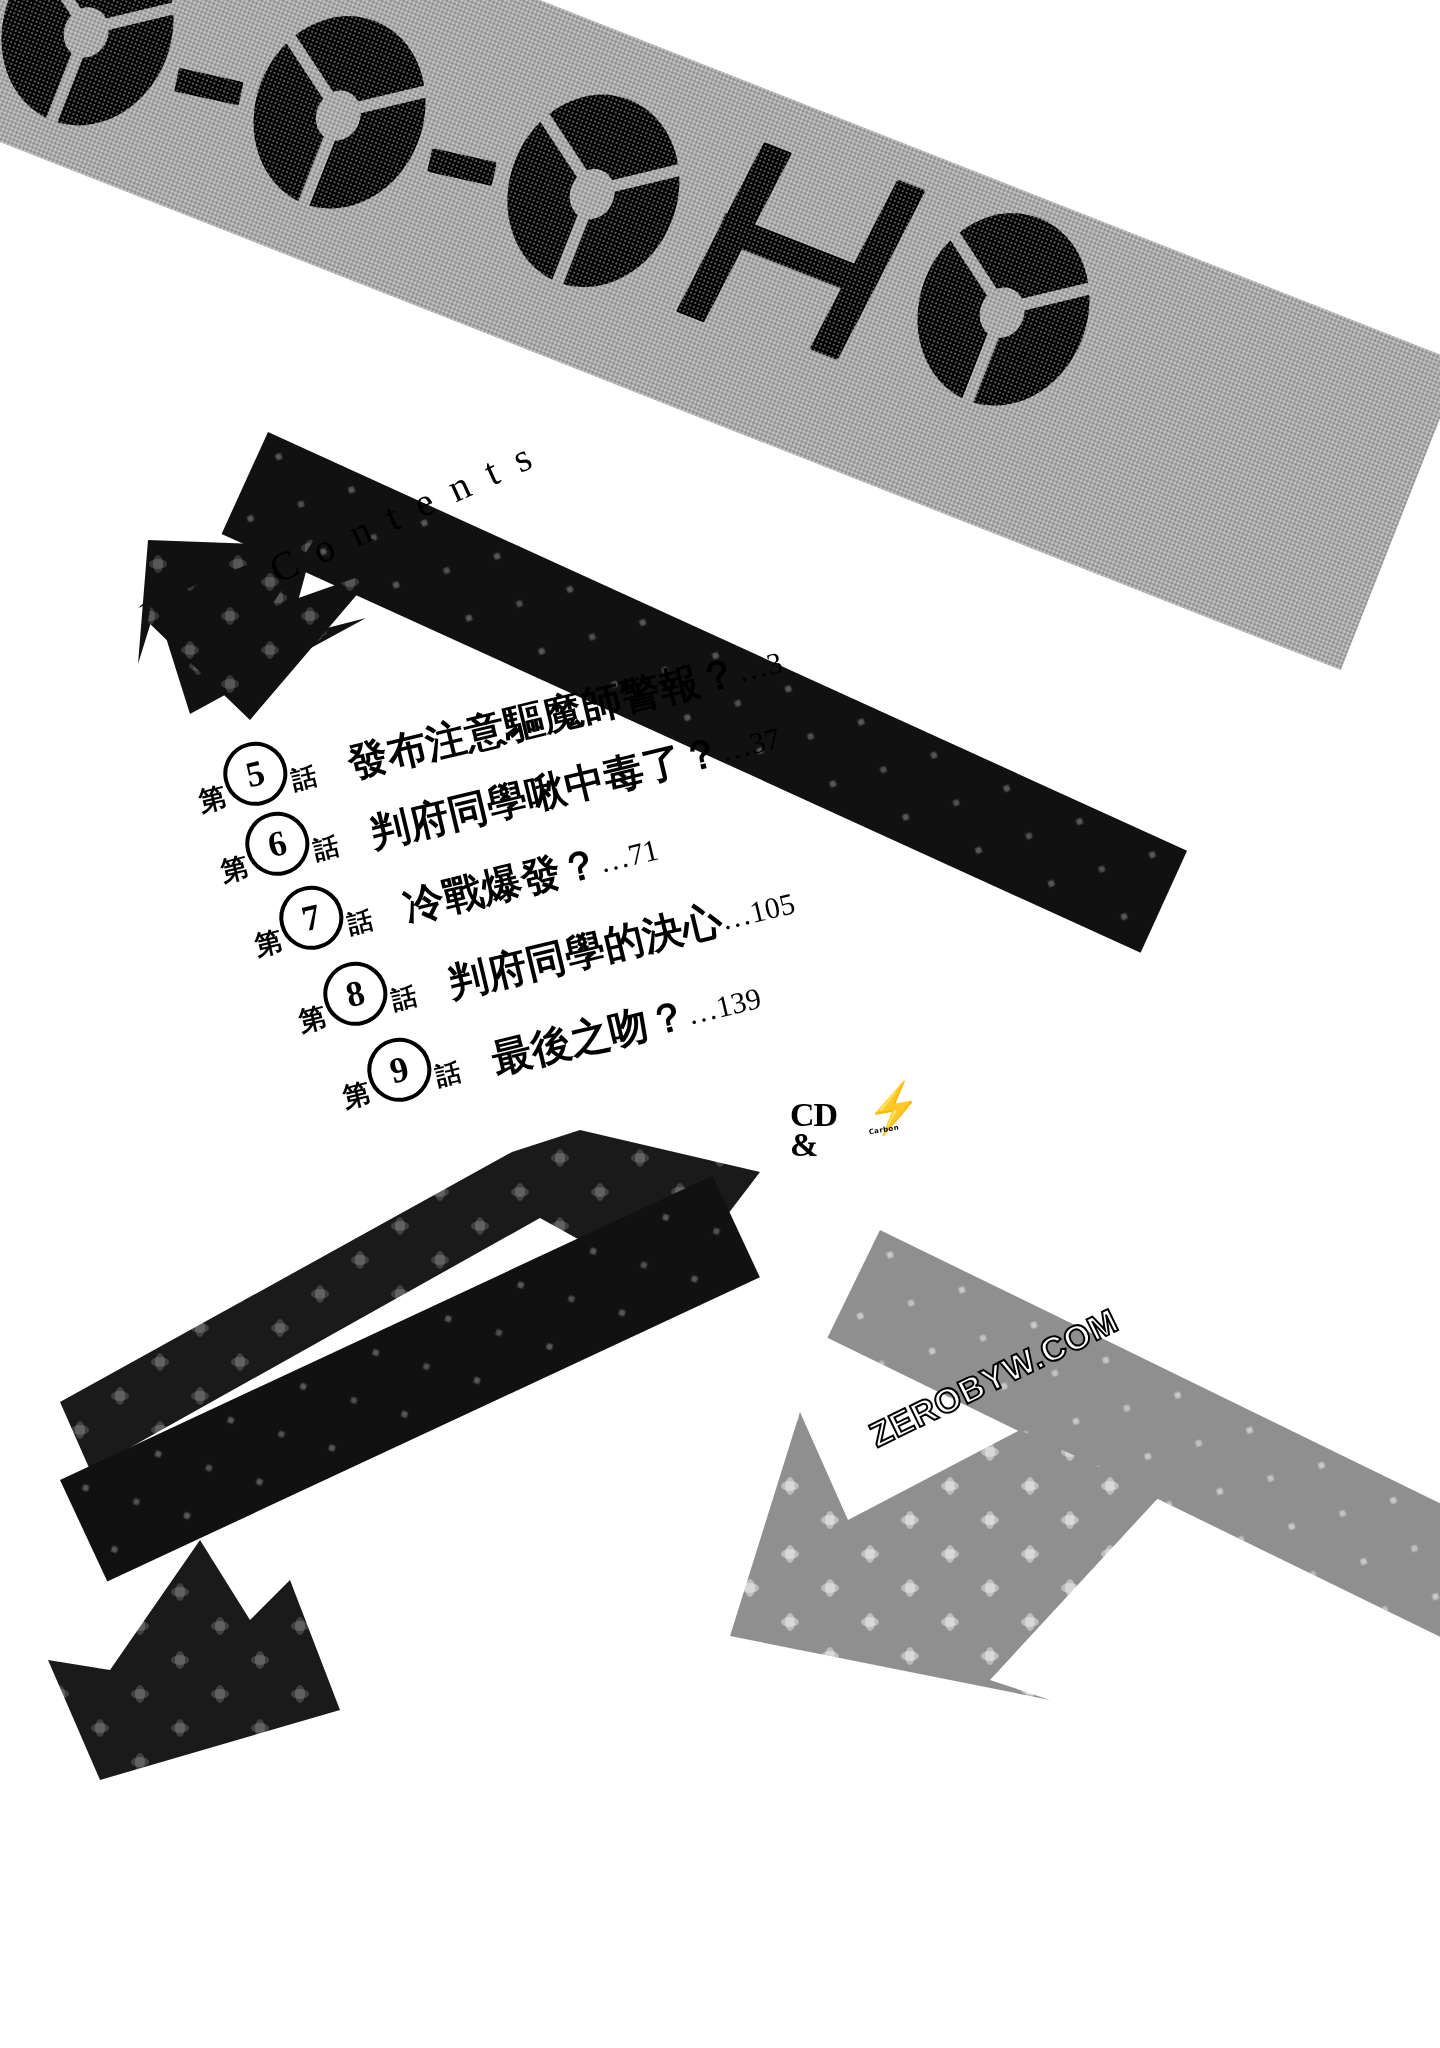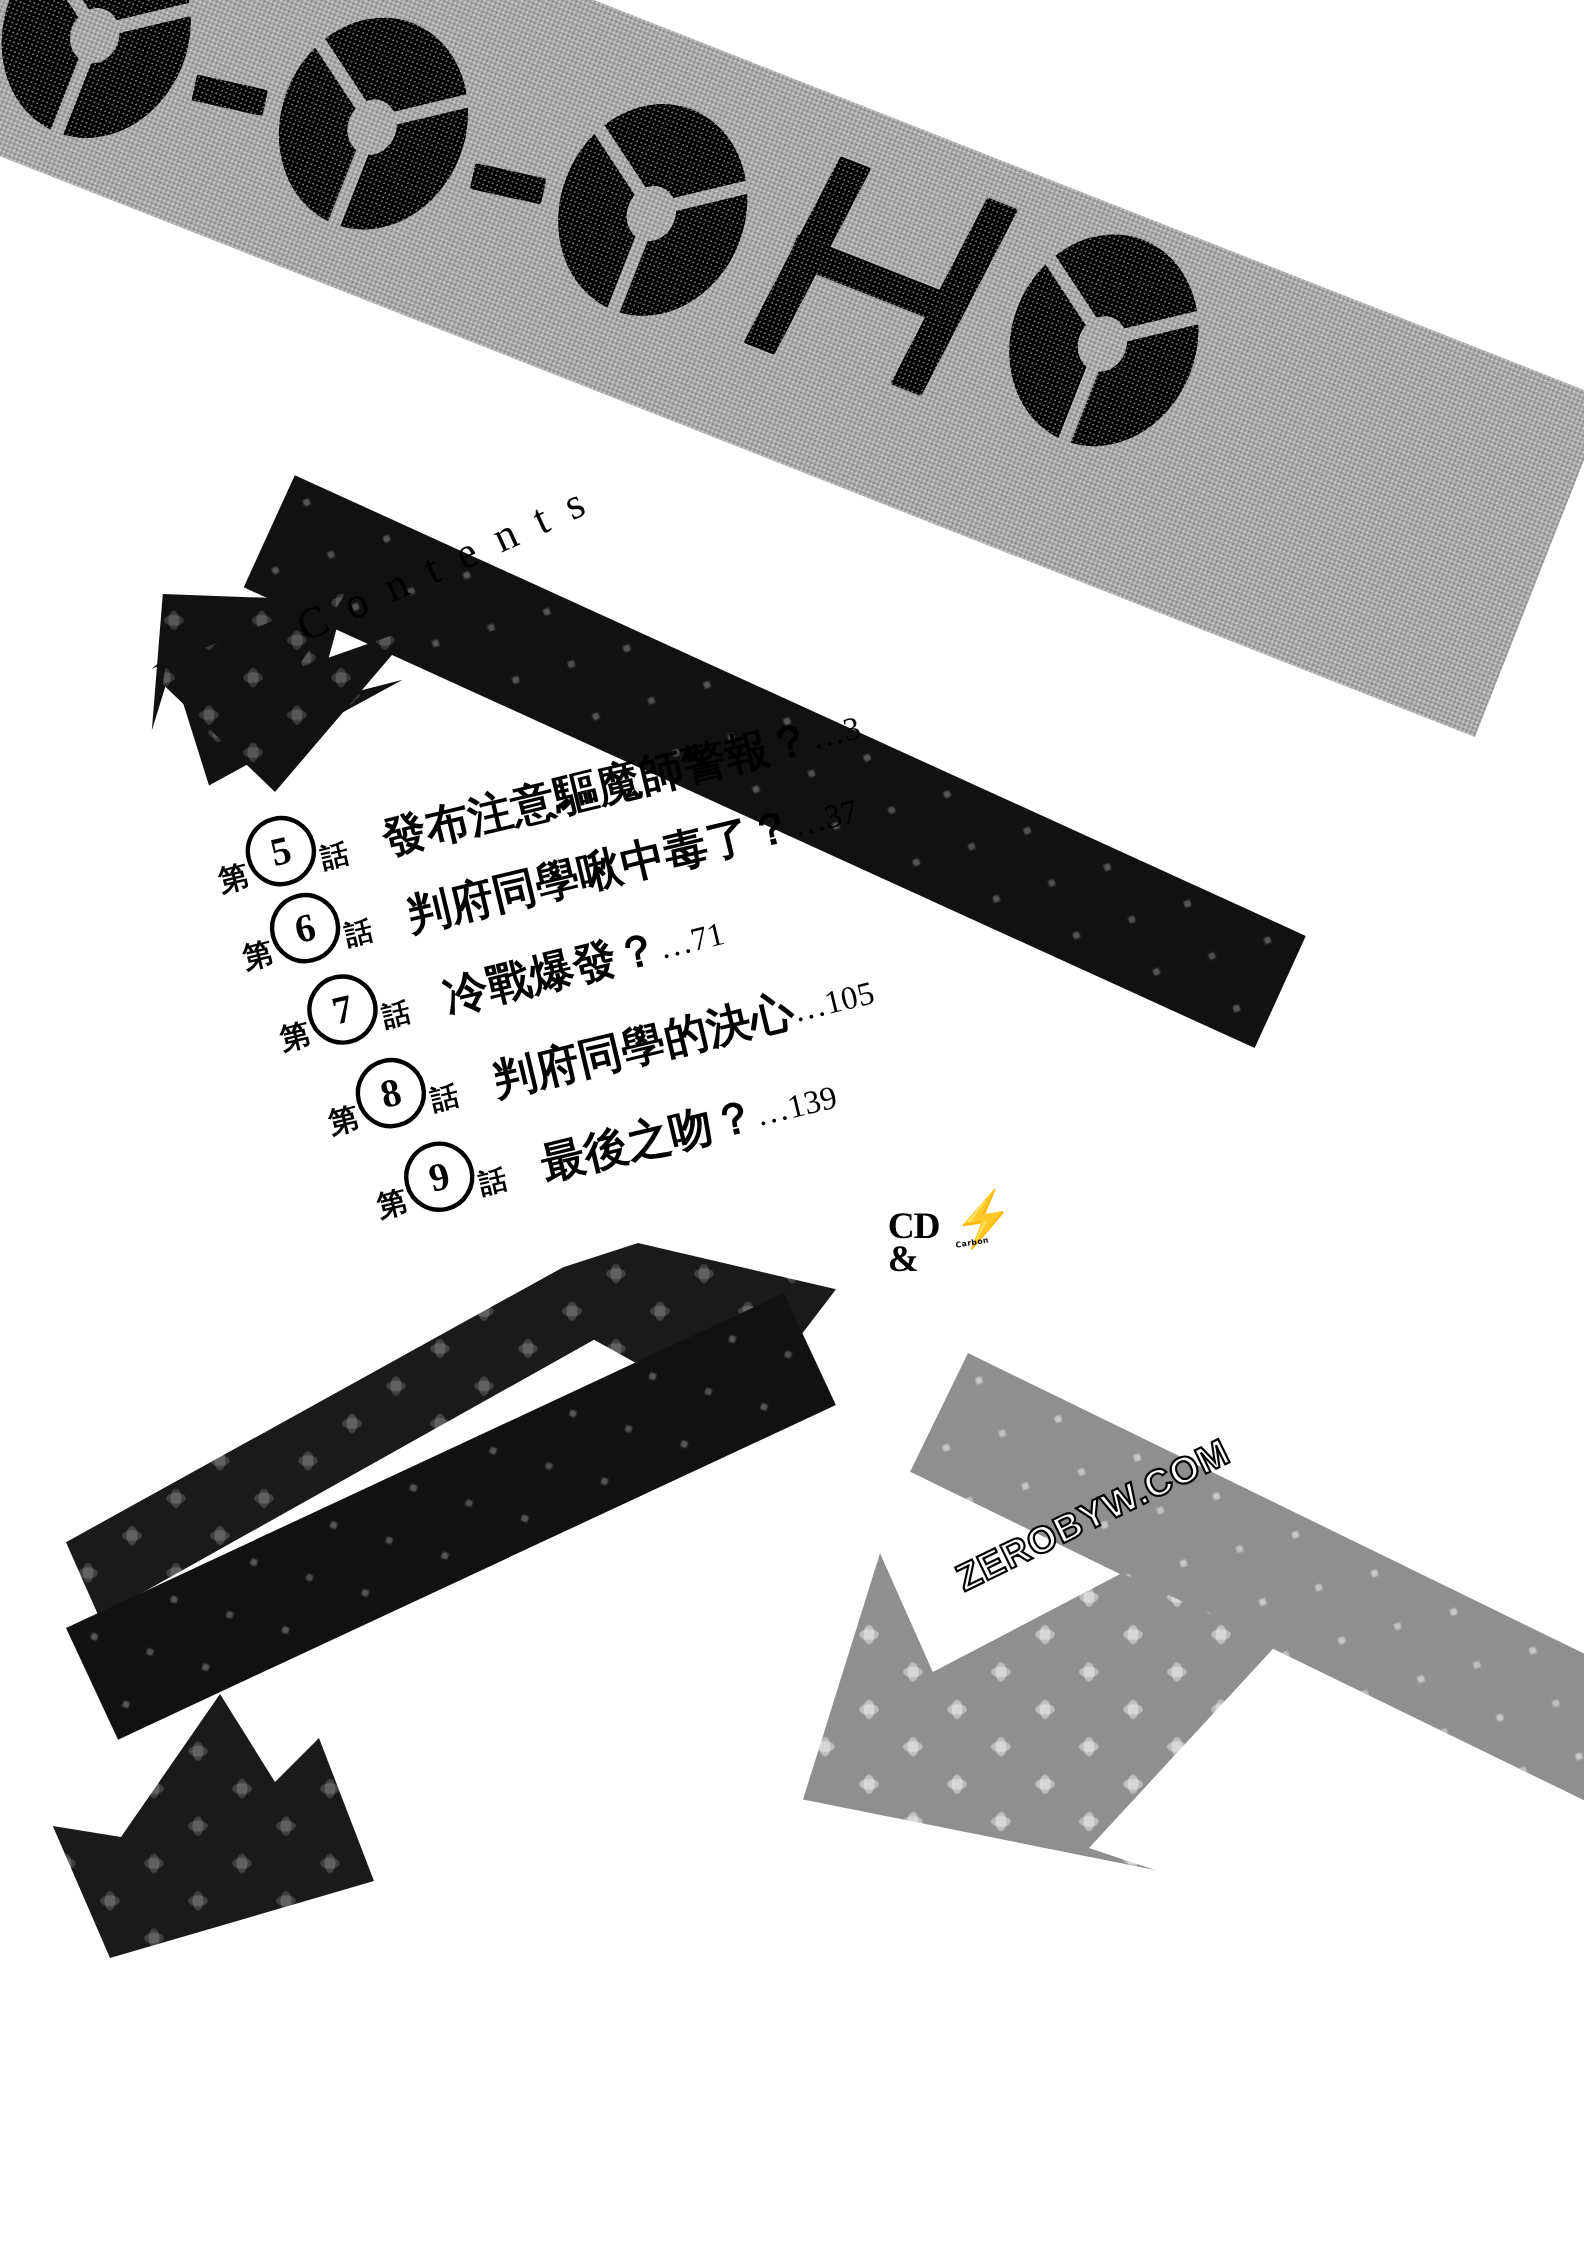--- a/index.html
+++ b/index.html
@@ -125,21 +125,21 @@
   }
   .chap .pg{
     font-size:30px;
     font-family:"Liberation Serif", serif;
     font-weight:normal;
     line-height:1;
     padding-bottom:3px;
   }
 
   
-  .cdlogo{position:absolute;color:#000;font-family:"Liberation Serif", serif;font-weight:bold;line-height:.88;margin-left:17px;}
+  .cdlogo{position:absolute;color:#000;font-family:"Liberation Serif", serif;font-weight:bold;line-height:.88;}
   .cdlogo .l1{font-size:34px;letter-spacing:-1px;}
   .cdlogo .l2{font-size:34px;}
   .bolt{position:absolute;color:#000;font-weight:bold;}
   .bolt .zig{font-size:46px;line-height:.7;}
   .bolt .cap{font-size:7px;letter-spacing:.4px;font-family:"DejaVu Sans", sans-serif;}
 
   .watermark{
     position:absolute;
     font-size:34px;
     font-weight:bold;

